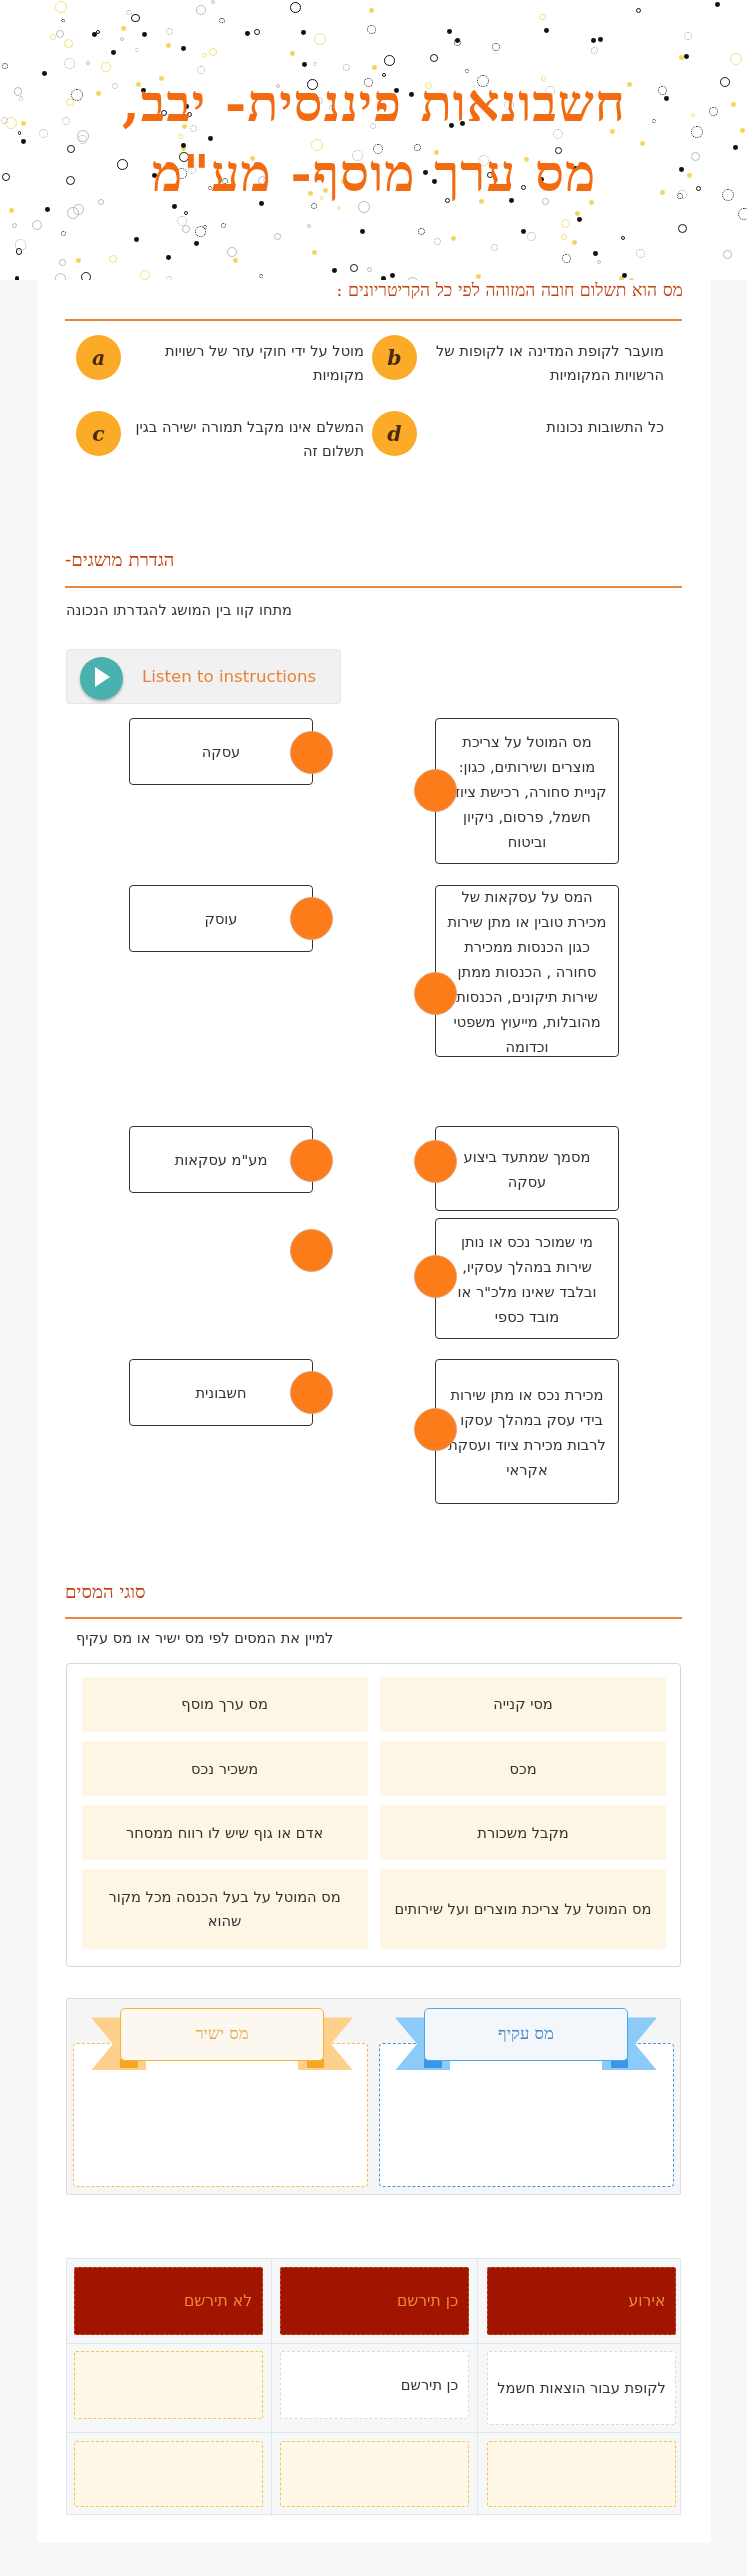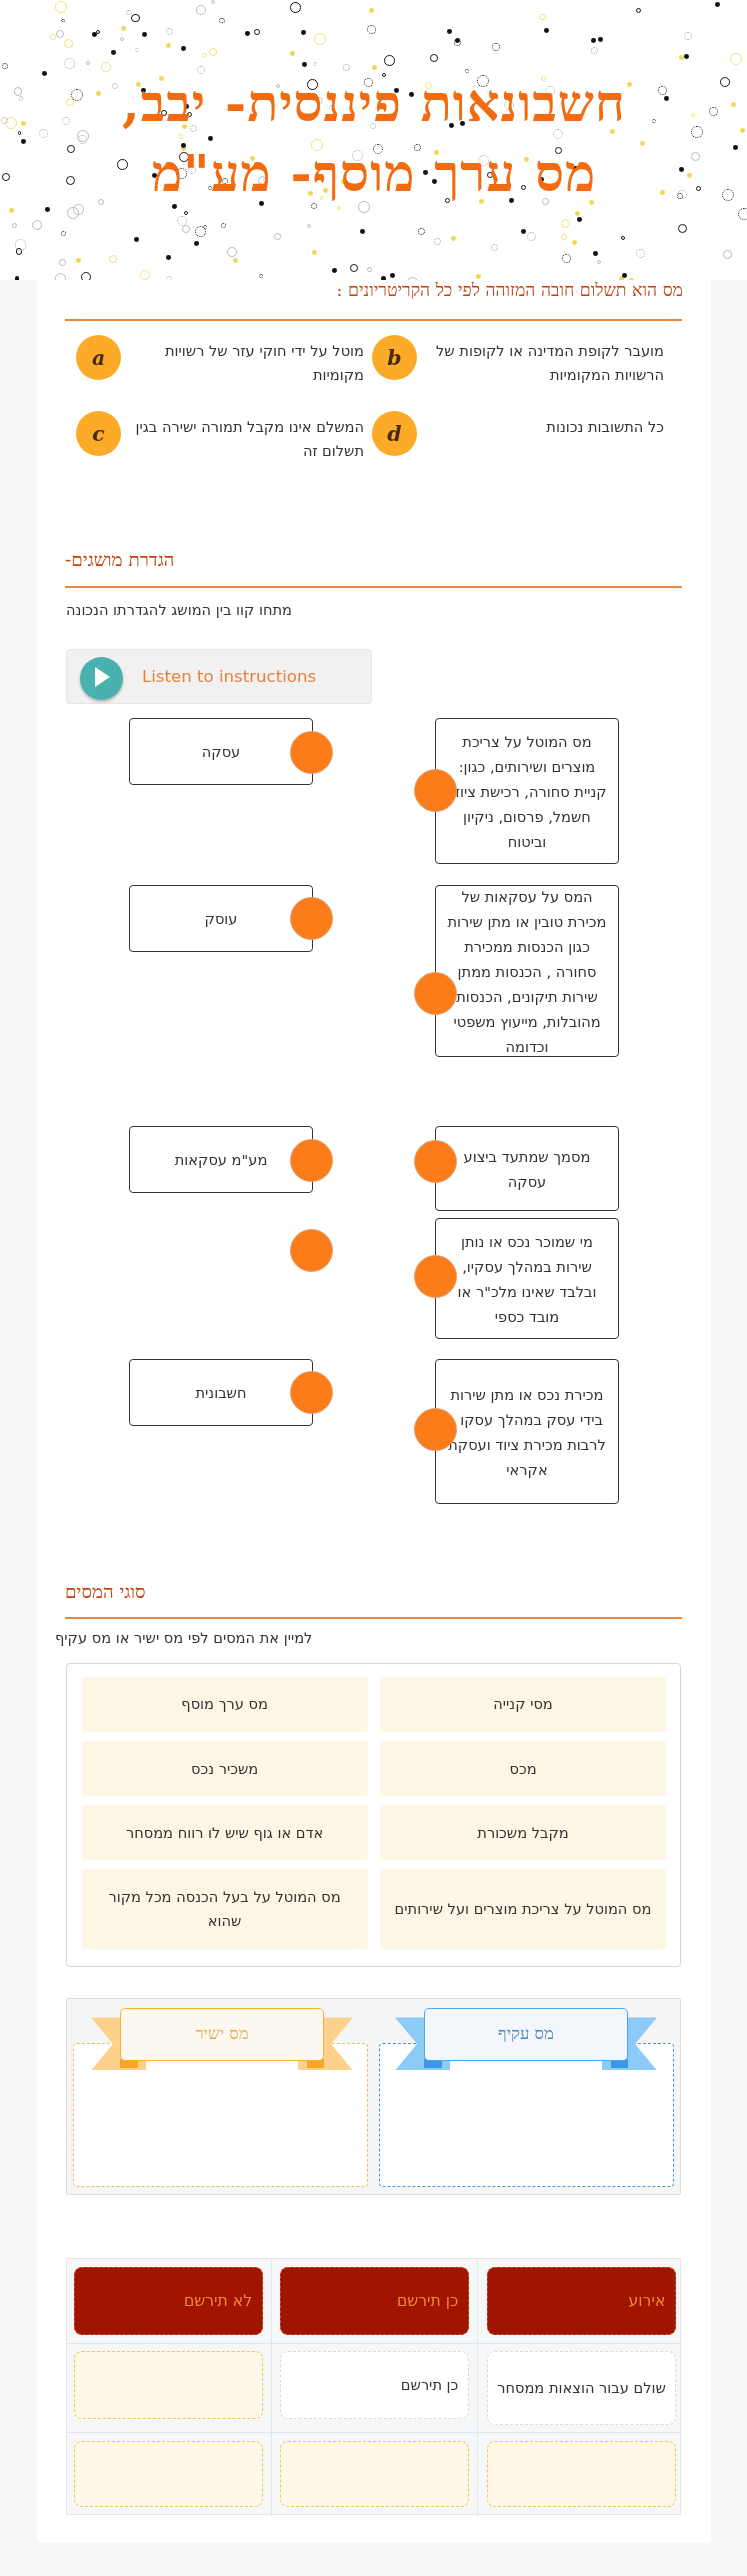--- a/index.html
+++ b/index.html
@@ -17,21 +17,21 @@
   .sec-title { position: absolute; direction: rtl; color: #c2410c; font-family: "DejaVu Serif", "Liberation Serif", serif; font-size: 18.5px; }
   .sec-rule { position: absolute; left: 28px; width: 617px; height: 1.9px; background: #e9883a; }
   .instr { position: absolute; direction: rtl; font-size: 14.6px; color: #333; }
 
   
   .opt { position: absolute; width: 292px; height: 58px; }
   .opt-badge { position: absolute; width: 45px; height: 45px; border-radius: 50%; background: #fbab27; color: #4a2a12; font-family: "DejaVu Serif", serif; font-style: italic; font-weight: bold; font-size: 20.4px; display: flex; align-items: center; justify-content: center; top: 0; }
   .opt-text { position: absolute; top: 3.9px; direction: rtl; text-align: right; font-size: 14.6px; line-height: 24px; color: #333; }
 
   
-  .listen { position: absolute; left: 29px; top: 369px; width: 306px; height: 55px; background: #f1f1f1; border: 1px solid #e6e6e6; border-radius: 3.9px; }
+  .listen { position: absolute; left: 29px; top: 369px; width: 275px; height: 55px; background: #f1f1f1; border: 1px solid #e6e6e6; border-radius: 3.9px; }
   .listen-play { position: absolute; left: 12.7px; top: 6.8px; width: 43px; height: 43px; border-radius: 50%; background: #4ab2ae; box-shadow: 0 1.9px 2.9px rgba(0,0,0,.25); }
   .listen-play:after { content: ""; position: absolute; left: 15.6px; top: 10.7px; border-left: 15.6px solid #fff; border-top: 10.7px solid transparent; border-bottom: 10.7px solid transparent; }
   .listen-label { position: absolute; left: 75px; top: 16.6px; color: #e9813a; font-size: 16.6px; }
 
   
   .mbox { position: absolute; border: 1px solid #333; border-radius: 3.9px; background: #fff; display: flex; align-items: center; justify-content: center; text-align: center; direction: rtl; font-size: 14.6px; line-height: 25px; color: #333; padding: 5.8px 9.7px; }
   .mdot { position: absolute; width: 43px; height: 43px; border-radius: 50%; background: #fb7c18; border: 1.9px solid #e1a27a; }
 
   
   .sort-wrap { position: absolute; left: 29px; top: 1383px; width: 615px; height: 304px; border: 1px solid #d8d8d8; border-radius: 3.9px; background: #fff; }
@@ -42,21 +42,21 @@
   .drop { position: absolute; top: 44px; width: 295px; height: 144px; background: #fff; border: 1.9px dashed; border-radius: 3.9px; }
   .ribbon { position: absolute; top: 8.8px; width: 204px; height: 54px; }
   .ribbon .tailL, .ribbon .tailR { position: absolute; top: 9.7px; width: 55px; height: 53px; }
   .ribbon .tailL { left: -29px; clip-path: polygon(0 0, 100% 0, 100% 100%, 0 100%, 40% 50%); }
   .ribbon .tailR { right: -29px; clip-path: polygon(0 0, 100% 0, 60% 50%, 100% 100%, 0 100%); }
   .ribbon .fold { position: absolute; top: 51px; width: 17.5px; height: 9.7px; }
   .ribbon .face { position: absolute; left: 0; top: 0; width: 204px; height: 53px; border: 1.9px solid; border-radius: 4.9px; display: flex; align-items: center; justify-content: center; font-family: "DejaVu Serif", serif; font-size: 16.6px; direction: rtl; }
 
   
   .tbl { position: absolute; left: 29px; top: 1978px; width: 615px; height: 257px; background: #f6f7f9; border: 1px solid #e2e5ea; }
-  .cell { position: absolute; border-radius: 8px; display: flex; align-items: center; direction: rtl; font-size: 14.6px; line-height: 24px; }
+  .cell { position: absolute; border-radius: 2px; display: flex; align-items: center; direction: rtl; font-size: 14.6px; line-height: 24px; }
   .cell.head { background: #a11400; border: 1.9px dashed #c25a2a; color: #ee8a33; justify-content: flex-start; padding-right: 9.7px; font-size: 15.6px; }
   .cell.filled { background: #fff; border: 1.9px dashed #dadada; color: #333; justify-content: center; text-align: center; }
   .cell.empty { background: #fff8e6; border: 1.9px dashed #f0c64c; }
   .vline { position: absolute; top: 0; width: 1px; height: 257px; background: #e2e5ea; }
   .hline { position: absolute; left: 0; width: 615px; height: 1px; background: #e2e5ea; }
 </style>
 </head>
 <body>
 
 <div class="hero">
@@ -353,21 +353,21 @@
   <div class="mdot" style="left:377px; top:860px;"></div>
 
   <div class="mbox" style="left:398px; top:938px; width:184px; height:121px;">מי שמוכר נכס או נותן שירות במהלך עסקיו, ובלבד שאינו מלכ"ר או מובד כספי</div>
   <div class="mdot" style="left:377px; top:975px;"></div>
 
   <div class="mbox" style="left:398px; top:1079px; width:184px; height:145px;">מכירת נכס או מתן שירות בידי עסק במהלך עסקו , לרבות מכירת ציוד ועסקת אקראי</div>
   <div class="mdot" style="left:377px; top:1128px;"></div>
 
   <div class="sec-title" style="left:28px; top:1301px;">סוגי המסים</div>
   <div class="sec-rule" style="top:1337px;"></div>
-  <div class="instr" style="left:18px; top:1349px;">למיין את המסים לפי מס ישיר או מס עקיף</div>
+  <div class="instr" style="left:39px; top:1349px;">למיין את המסים לפי מס ישיר או מס עקיף</div>
 
   <div class="sort-wrap">
     <div class="chip" style="left:313px; top:12.7px; height:55px;">מסי קנייה</div>
     <div class="chip" style="left:14.6px; top:12.7px; height:55px;">מס ערך מוסף</div>
     <div class="chip" style="left:313px; top:77px; height:55px;">מכס</div>
     <div class="chip" style="left:14.6px; top:77px; height:55px;">משכיר נכס</div>
     <div class="chip" style="left:313px; top:141px; height:55px;">מקבל משכורת</div>
     <div class="chip" style="left:14.6px; top:141px; height:55px;">אדם או גוף שיש לו רווח ממסחר</div>
     <div class="chip" style="left:313px; top:205px; height:80px;">מס המוטל על צריכת מוצרים ועל שירותים</div>
     <div class="chip" style="left:14.6px; top:205px; height:80px;">מס המוטל על בעל הכנסה מכל מקור שהוא</div>
@@ -397,21 +397,21 @@
   <div class="tbl">
     <div class="vline" style="left:204px;"></div>
     <div class="vline" style="left:410px;"></div>
     <div class="hline" style="top:84px;"></div>
     <div class="hline" style="top:173px;"></div>
 
     <div class="cell head" style="left:420px; top:7.8px; width:189px; height:68px;">אירוע</div>
     <div class="cell head" style="left:213px; top:7.8px; width:189px; height:68px;">כן תירשם</div>
     <div class="cell head" style="left:6.8px; top:7.8px; width:189px; height:68px;">לא תירשם</div>
 
-    <div class="cell filled" style="left:420px; top:92px; width:189px; height:74px;">שולם עבור הוצאות ממסחר</div>
+    <div class="cell filled" style="left:420px; top:92px; width:189px; height:74px;">לקופת עבור הוצאות חשמל</div>
     <div class="cell filled" style="left:213px; top:92px; width:189px; height:68px; justify-content:flex-start; padding-right:9.7px;">כן תירשם</div>
     <div class="cell empty" style="left:6.8px; top:92px; width:189px; height:68px;"></div>
 
     <div class="cell empty" style="left:420px; top:182px; width:189px; height:66px;"></div>
     <div class="cell empty" style="left:213px; top:182px; width:189px; height:66px;"></div>
     <div class="cell empty" style="left:6.8px; top:182px; width:189px; height:66px;"></div>
   </div>
 </div>
 
 

